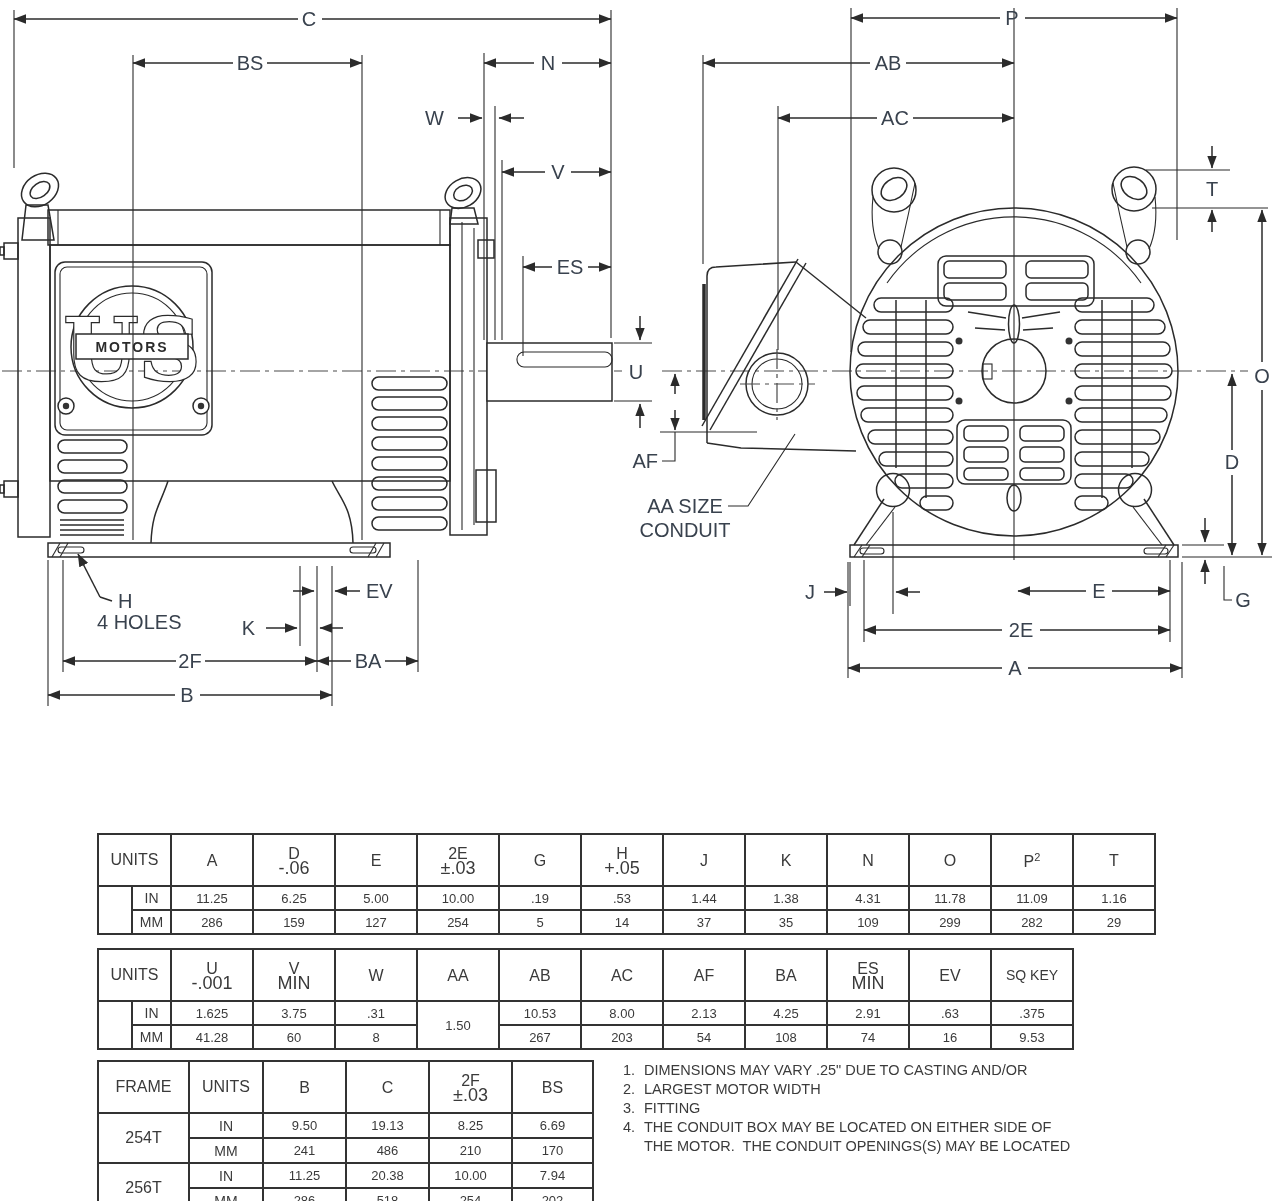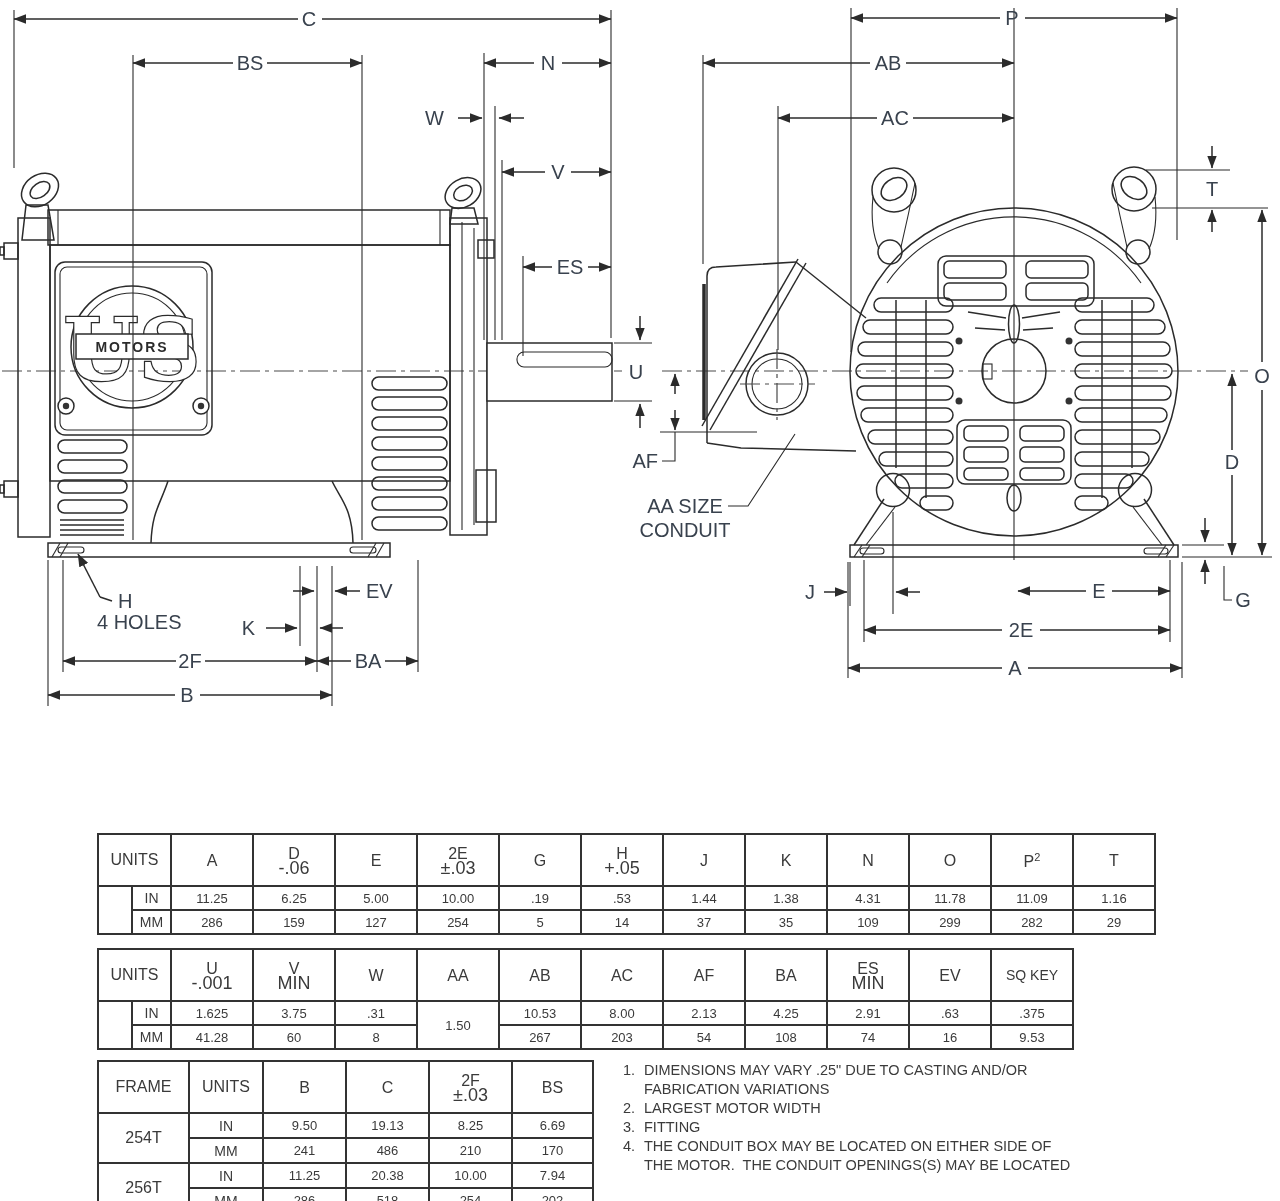--- a/index.html
+++ b/index.html
@@ -714,21 +714,20 @@
     <td class="val">202</td>
   </tr>
 </tbody>
     </table>
 
 <div class="notes">
   <div class="note">
     <span class="num">1.</span>
     <span class="nbody">
           <div>DIMENSIONS MAY VARY .25" DUE TO CASTING AND/OR</div>
-      <div>FABRICATION VARIATIONS</div>
         </span>
   </div>
   <div class="note">
     <span class="num">2.</span>
     <span class="nbody">
           <div>LARGEST MOTOR WIDTH</div>
         </span>
   </div>
   <div class="note">
     <span class="num">3.</span>

